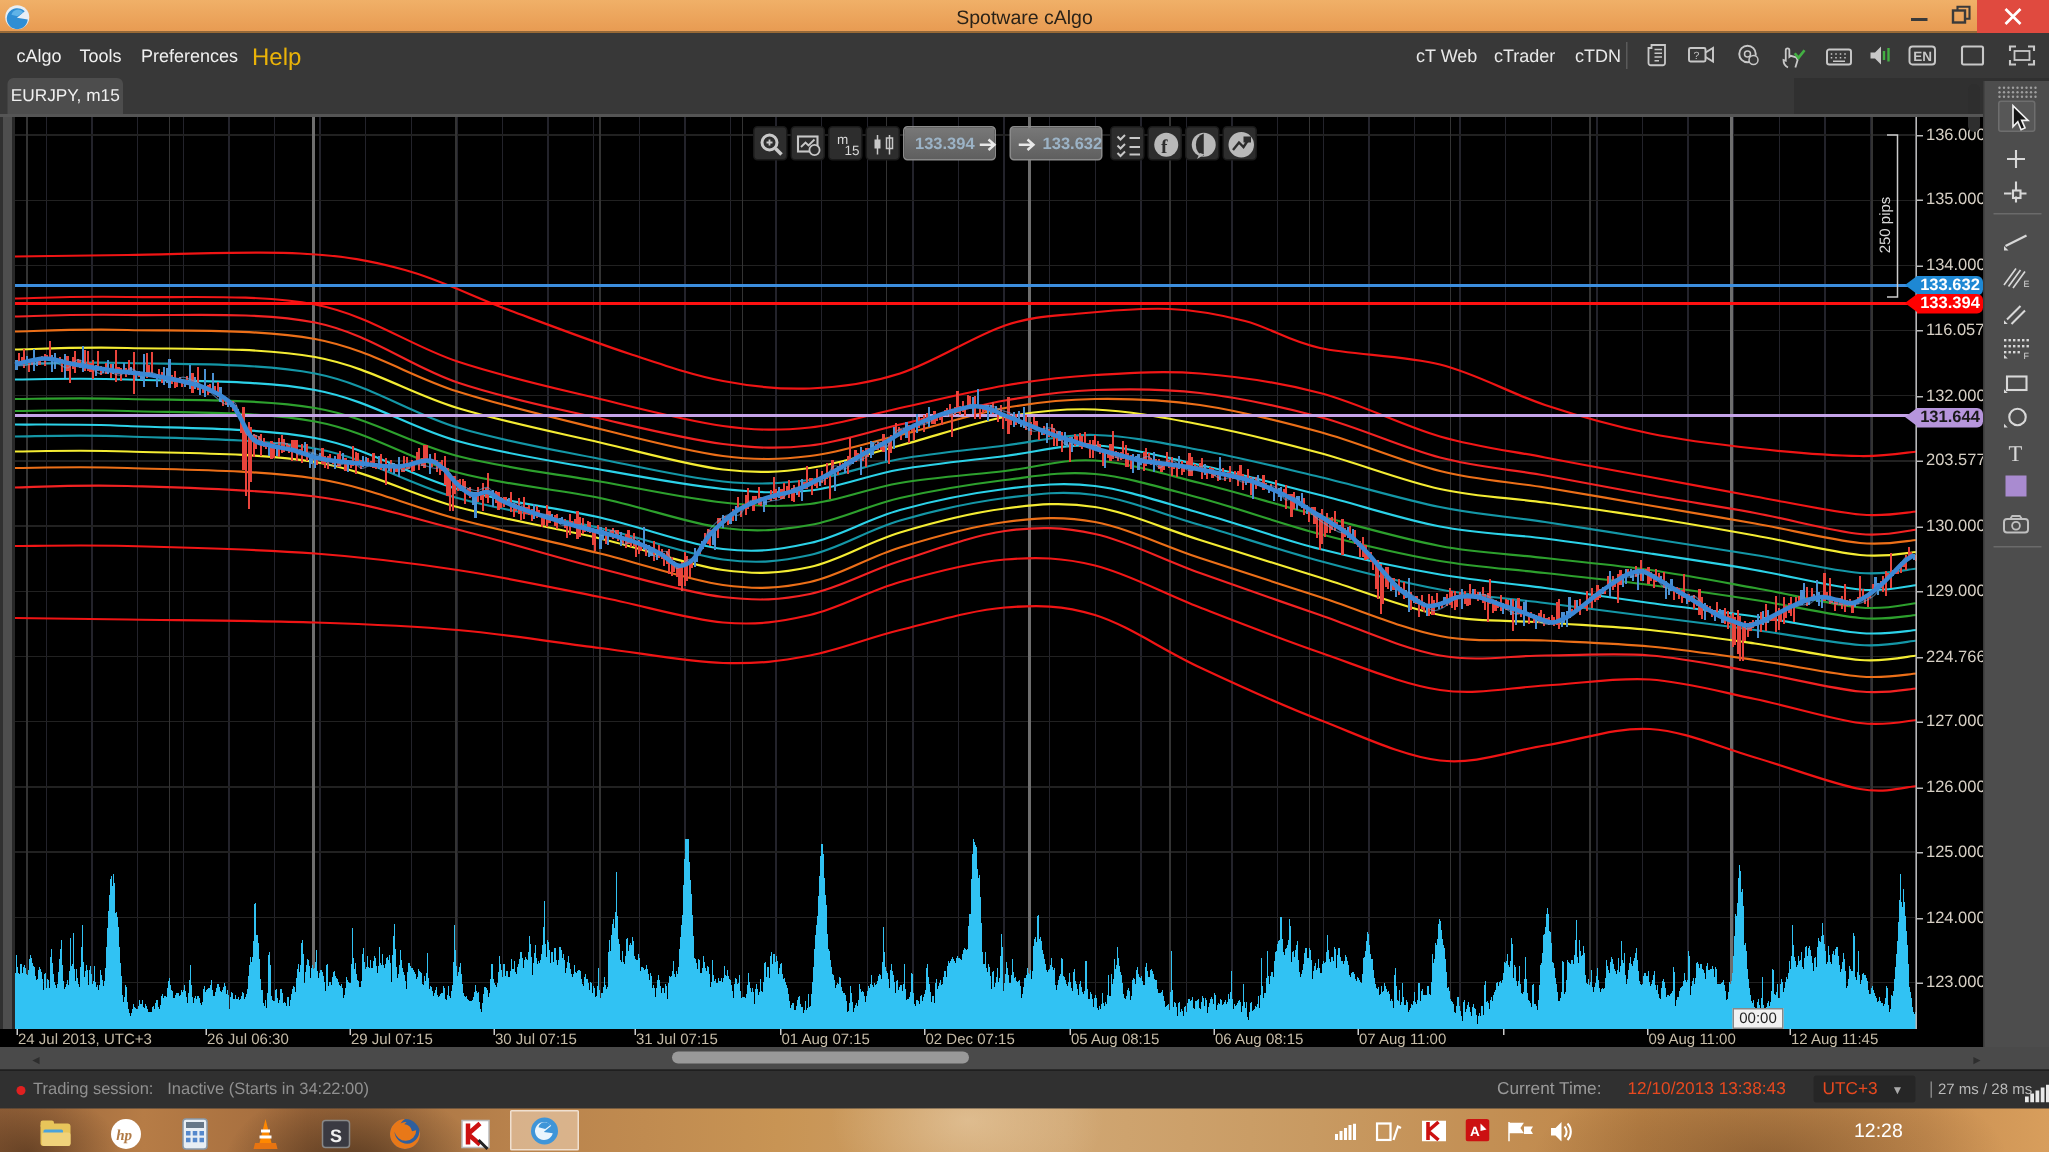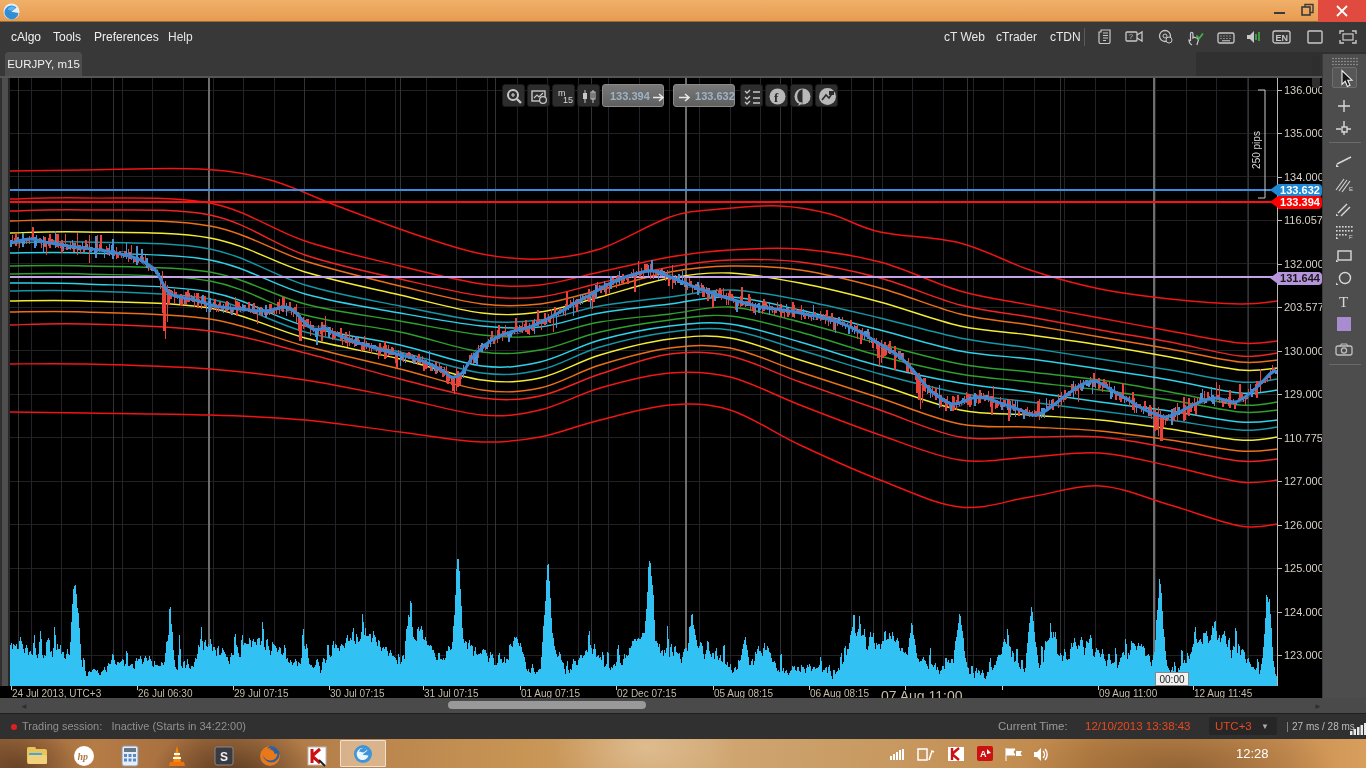--- a/index.html
+++ b/index.html
@@ -106,21 +106,21 @@
     <div style="position:absolute;left:6px;top:138px;color:#d6cfc4;font-size:11px">116.057</div>
     <div style="position:absolute;left:0;top:144px;width:4px;height:1px;background:#bbb"></div>
     <div style="position:absolute;left:6px;top:182px;color:#d6cfc4;font-size:11px">132.000</div>
     <div style="position:absolute;left:0;top:188px;width:4px;height:1px;background:#bbb"></div>
     <div style="position:absolute;left:6px;top:225px;color:#d6cfc4;font-size:11px">203.577</div>
     <div style="position:absolute;left:0;top:231px;width:4px;height:1px;background:#bbb"></div>
     <div style="position:absolute;left:6px;top:269px;color:#d6cfc4;font-size:11px">130.000</div>
     <div style="position:absolute;left:0;top:275px;width:4px;height:1px;background:#bbb"></div>
     <div style="position:absolute;left:6px;top:312px;color:#d6cfc4;font-size:11px">129.000</div>
     <div style="position:absolute;left:0;top:318px;width:4px;height:1px;background:#bbb"></div>
-    <div style="position:absolute;left:6px;top:356px;color:#d6cfc4;font-size:11px">110.775</div>
+    <div style="position:absolute;left:6px;top:356px;color:#d6cfc4;font-size:11px">224.766</div>
     <div style="position:absolute;left:0;top:362px;width:4px;height:1px;background:#bbb"></div>
     <div style="position:absolute;left:6px;top:399px;color:#d6cfc4;font-size:11px">127.000</div>
     <div style="position:absolute;left:0;top:405px;width:4px;height:1px;background:#bbb"></div>
     <div style="position:absolute;left:6px;top:443px;color:#d6cfc4;font-size:11px">126.000</div>
     <div style="position:absolute;left:0;top:449px;width:4px;height:1px;background:#bbb"></div>
     <div style="position:absolute;left:6px;top:486px;color:#d6cfc4;font-size:11px">125.000</div>
     <div style="position:absolute;left:0;top:492px;width:4px;height:1px;background:#bbb"></div>
     <div style="position:absolute;left:6px;top:530px;color:#d6cfc4;font-size:11px">124.000</div>
     <div style="position:absolute;left:0;top:536px;width:4px;height:1px;background:#bbb"></div>
     <div style="position:absolute;left:6px;top:573px;color:#d6cfc4;font-size:11px">123.000</div>
@@ -144,21 +144,21 @@
     <div style="position:absolute;left:424px;top:2px;color:#c6bca8;font-size:10px;white-space:nowrap">31 Jul 07:15</div>
     <div style="position:absolute;left:423px;top:0;width:1px;height:4px;background:#ccc"></div>
     <div style="position:absolute;left:521px;top:2px;color:#c6bca8;font-size:10px;white-space:nowrap">01 Aug 07:15</div>
     <div style="position:absolute;left:520px;top:0;width:1px;height:4px;background:#ccc"></div>
     <div style="position:absolute;left:617px;top:2px;color:#c6bca8;font-size:10px;white-space:nowrap">02 Dec 07:15</div>
     <div style="position:absolute;left:616px;top:0;width:1px;height:4px;background:#ccc"></div>
     <div style="position:absolute;left:714px;top:2px;color:#c6bca8;font-size:10px;white-space:nowrap">05 Aug 08:15</div>
     <div style="position:absolute;left:713px;top:0;width:1px;height:4px;background:#ccc"></div>
     <div style="position:absolute;left:810px;top:2px;color:#c6bca8;font-size:10px;white-space:nowrap">06 Aug 08:15</div>
     <div style="position:absolute;left:809px;top:0;width:1px;height:4px;background:#ccc"></div>
-    <div style="position:absolute;left:881px;top:2px;color:#c6bca8;font-size:14px;white-space:nowrap">07 Aug 11:00</div>
+    <div style="position:absolute;left:906px;top:2px;color:#c6bca8;font-size:10px;white-space:nowrap">07 Aug 11:00</div>
     <div style="position:absolute;left:905px;top:0;width:1px;height:4px;background:#ccc"></div>
     <div style="position:absolute;left:1003px;top:16px;color:#c6bca8;font-size:10px;white-space:nowrap">08 Aug 11:00</div>
     <div style="position:absolute;left:1002px;top:0;width:1px;height:4px;background:#ccc"></div>
     <div style="position:absolute;left:1099px;top:2px;color:#c6bca8;font-size:10px;white-space:nowrap">09 Aug 11:00</div>
     <div style="position:absolute;left:1098px;top:0;width:1px;height:4px;background:#ccc"></div>
     <div style="position:absolute;left:1194px;top:2px;color:#c6bca8;font-size:10px;white-space:nowrap">12 Aug 11:45</div>
     <div style="position:absolute;left:1193px;top:0;width:1px;height:4px;background:#ccc"></div>
   </div>
 <div style="position:absolute;left:1155px;top:672px;width:34px;height:14px;background:#f2f2f2;border:1px solid #888;color:#222;font-size:10px;text-align:center;line-height:13px">00:00</div>
 <div style="position:absolute;left:1312px;top:56px;width:8px;height:32px;background:#2e2e2e;border-radius:4px"></div>
@@ -257,34 +257,35 @@
       </svg></div>
     <div style="position:absolute;left:6px;top:88px;width:32px;height:1px;background:#6a6a6a"></div>
     <div style="position:absolute;left:6px;top:310px;width:32px;height:1px;background:#6a6a6a"></div>
   </div>
 <div style="position:absolute;left:0;top:0;width:1366px;height:22px;background:linear-gradient(#f0b068,#e89b52);border-bottom:1px solid #9a6a35">
     <svg width="17" height="17" viewBox="0 0 17 17" style="position:absolute;left:3px;top:3px">
       <circle cx="8.5" cy="8.5" r="8" fill="#e8eef4"></circle>
       <path d="M13.5,4.5 a7,7 0 1 0 2,5.5 l-7.2,-1.2 z" fill="#2f8ed4"></path>
       <path d="M4.6,6.8 a4.5,4.5 0 0 1 8,-1.6 l-4,2.6 z" fill="#5fb3e8"></path>
     </svg>
+    <div style="position:absolute;left:0;width:100%;top:4px;text-align:center;color:#2a2218;font-size:13px">Spotware cAlgo</div>
     <svg width="100" height="22" viewBox="0 0 100 22" style="position:absolute;left:1266px;top:0">
       <path d="M8,13 h11" stroke="#3a3a3a" stroke-width="2"></path>
       <rect x="36" y="7" width="8" height="8" fill="none" stroke="#3a3a3a" stroke-width="1.6"></rect>
       <path d="M39,7 v-2.5 h8 v8 h-2.5" fill="none" stroke="#3a3a3a" stroke-width="1.4"></path>
     </svg>
     <div style="position:absolute;left:1318px;top:0px;width:48px;height:22px;background:#e04a3f"><svg width="48" height="22">
         <path d="M19,6 l10,10 M29,6 l-10,10" stroke="#fff" stroke-width="1.8"></path>
       </svg></div>
   </div>
 <div style="position:absolute;left:0;top:22px;width:1366px;height:30px;background:#383838">
     <div style="position:absolute;left:11px;top:8px;color:#f0f0f0;font-size:12px">cAlgo</div>
     <div style="position:absolute;left:53px;top:8px;color:#f0f0f0;font-size:12px">Tools</div>
     <div style="position:absolute;left:94px;top:8px;color:#f0f0f0;font-size:12px">Preferences</div>
-    <div style="position:absolute;left:168px;top:8px;color:#e5e5e5;font-size:12px">Help</div>
+    <div style="position:absolute;left:168px;top:8px;color:#eab308;font-size:16px">Help</div>
     <div style="position:absolute;left:944px;top:8px;color:#e8e8e8;font-size:12px">cT Web</div>
     <div style="position:absolute;left:996px;top:8px;color:#e8e8e8;font-size:12px">cTrader</div>
     <div style="position:absolute;left:1050px;top:8px;color:#e8e8e8;font-size:12px">cTDN</div>
     <div style="position:absolute;left:1084px;top:6px;width:1px;height:18px;background:#5a5a5a"></div>
     <svg width="20" height="18" viewBox="0 0 20 18" style="position:absolute;left:1096px;top:6px">
       <path d="M5,2 h9 v12 a1.5,1.5 0 0 1 -1.5,1.5 h-8 a1.5,1.5 0 0 1 -1.5,-1.5 v-10 h2 z" fill="none" stroke="#c8c8c8" stroke-width="1.2"></path>
       <path d="M7,5 h5 M7,7.5 h5 M7,10 h5 M7,12.5 h3" stroke="#c8c8c8" stroke-width="1"></path>
     </svg>
     <svg width="20" height="18" viewBox="0 0 20 18" style="position:absolute;left:1124px;top:6px">
       <rect x="2" y="4" width="11" height="9" rx="1" fill="none" stroke="#c8c8c8" stroke-width="1.3"></rect>

